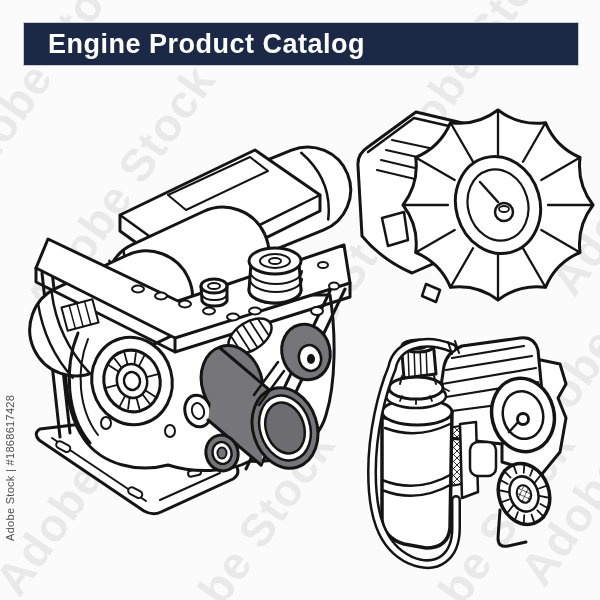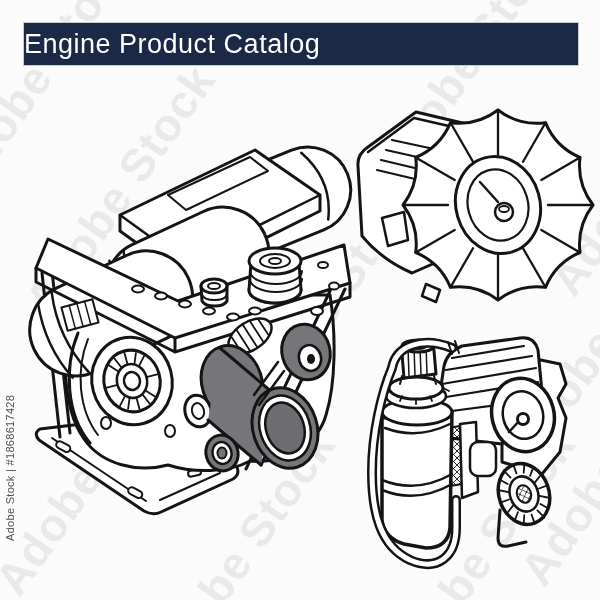--- a/index.html
+++ b/index.html
@@ -20,22 +20,22 @@
     transform:rotate(-90deg);font-size:11px;letter-spacing:.3px;
     color:#3d3d3d;opacity:.9;white-space:nowrap;
   }
   
   .header-bar{
     position:absolute;left:23px;top:22px;width:556px;height:44px;
     background:var(--header,#1c2946);display:flex;align-items:center;
     border:1px solid #c9ccd4;box-sizing:border-box;
   }
   .header-bar .title{
-    color:#ffffff;font-size:27px;font-weight:normal;letter-spacing:.5px;
-    padding-left:0;line-height:1;
+    color:#ffffff;font-size:27px;font-weight:bold;letter-spacing:.5px;
+    padding-left:24px;line-height:1;
   }
   
   .illu{position:absolute;}
   .illu *{vector-effect:none;}
 </style>
 </head>
 <body>
 
 <div class="stage" style="--bg: #fbfbfb; --header: #1c2946; --ink: #141414; --gray: #75757a; --graydark: #6c6c71; --wm: #8f8f8f;">
 

